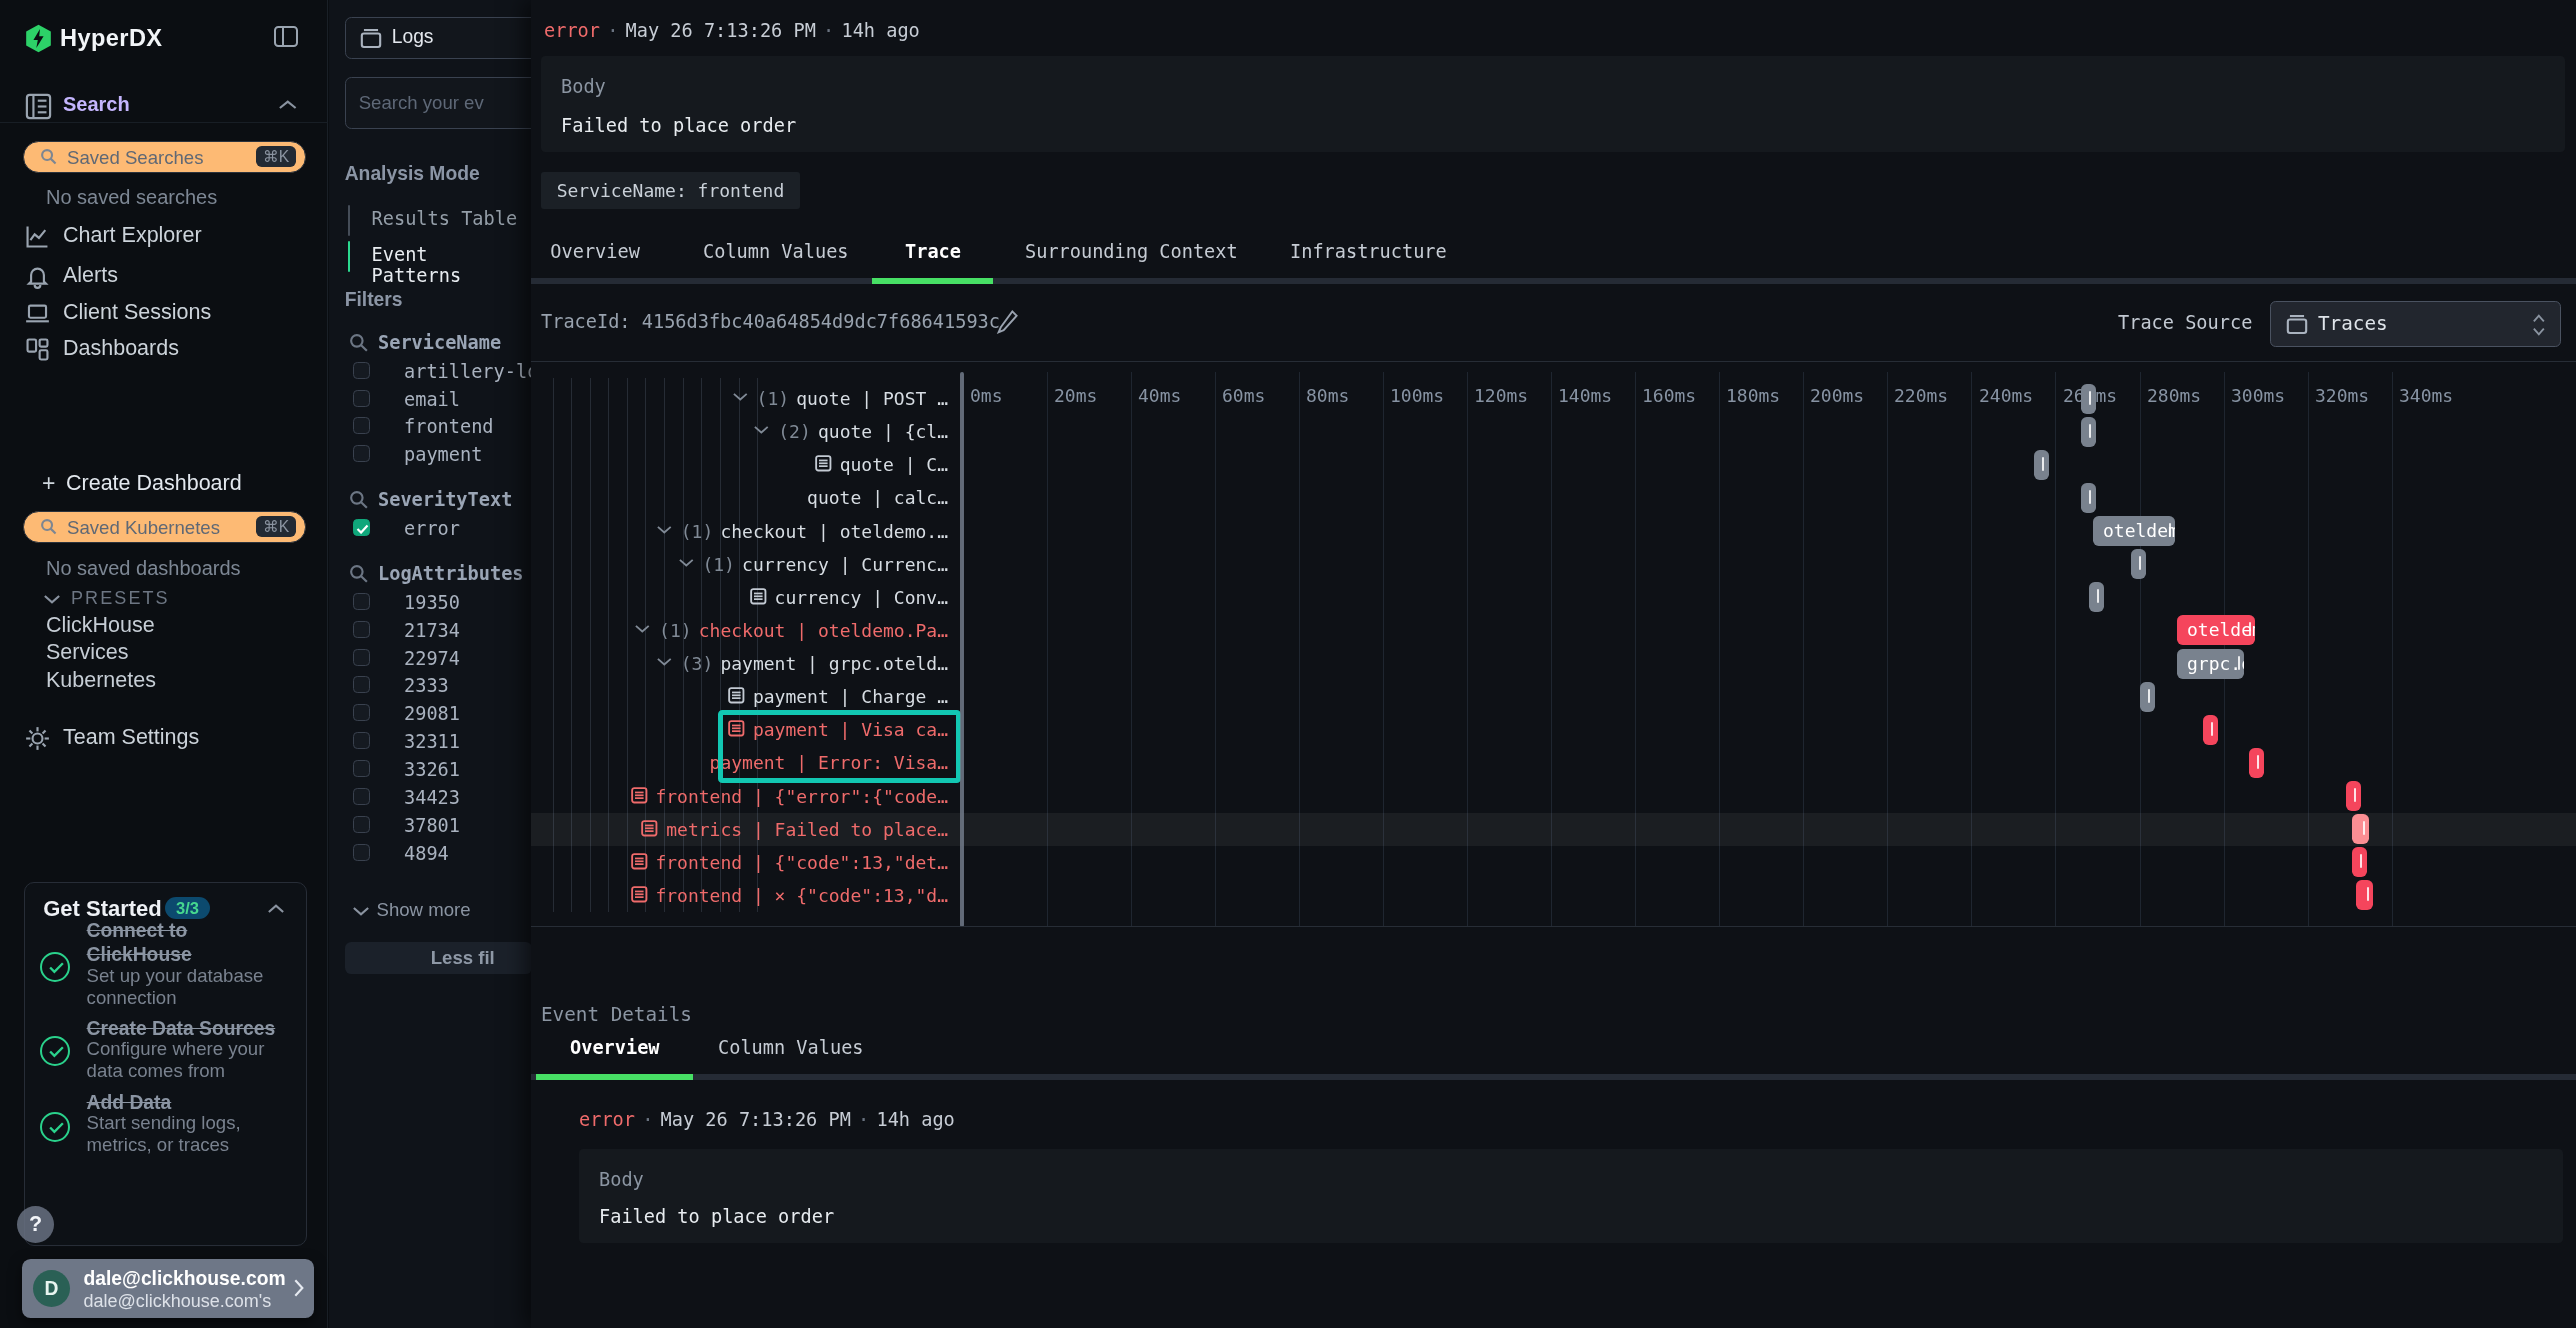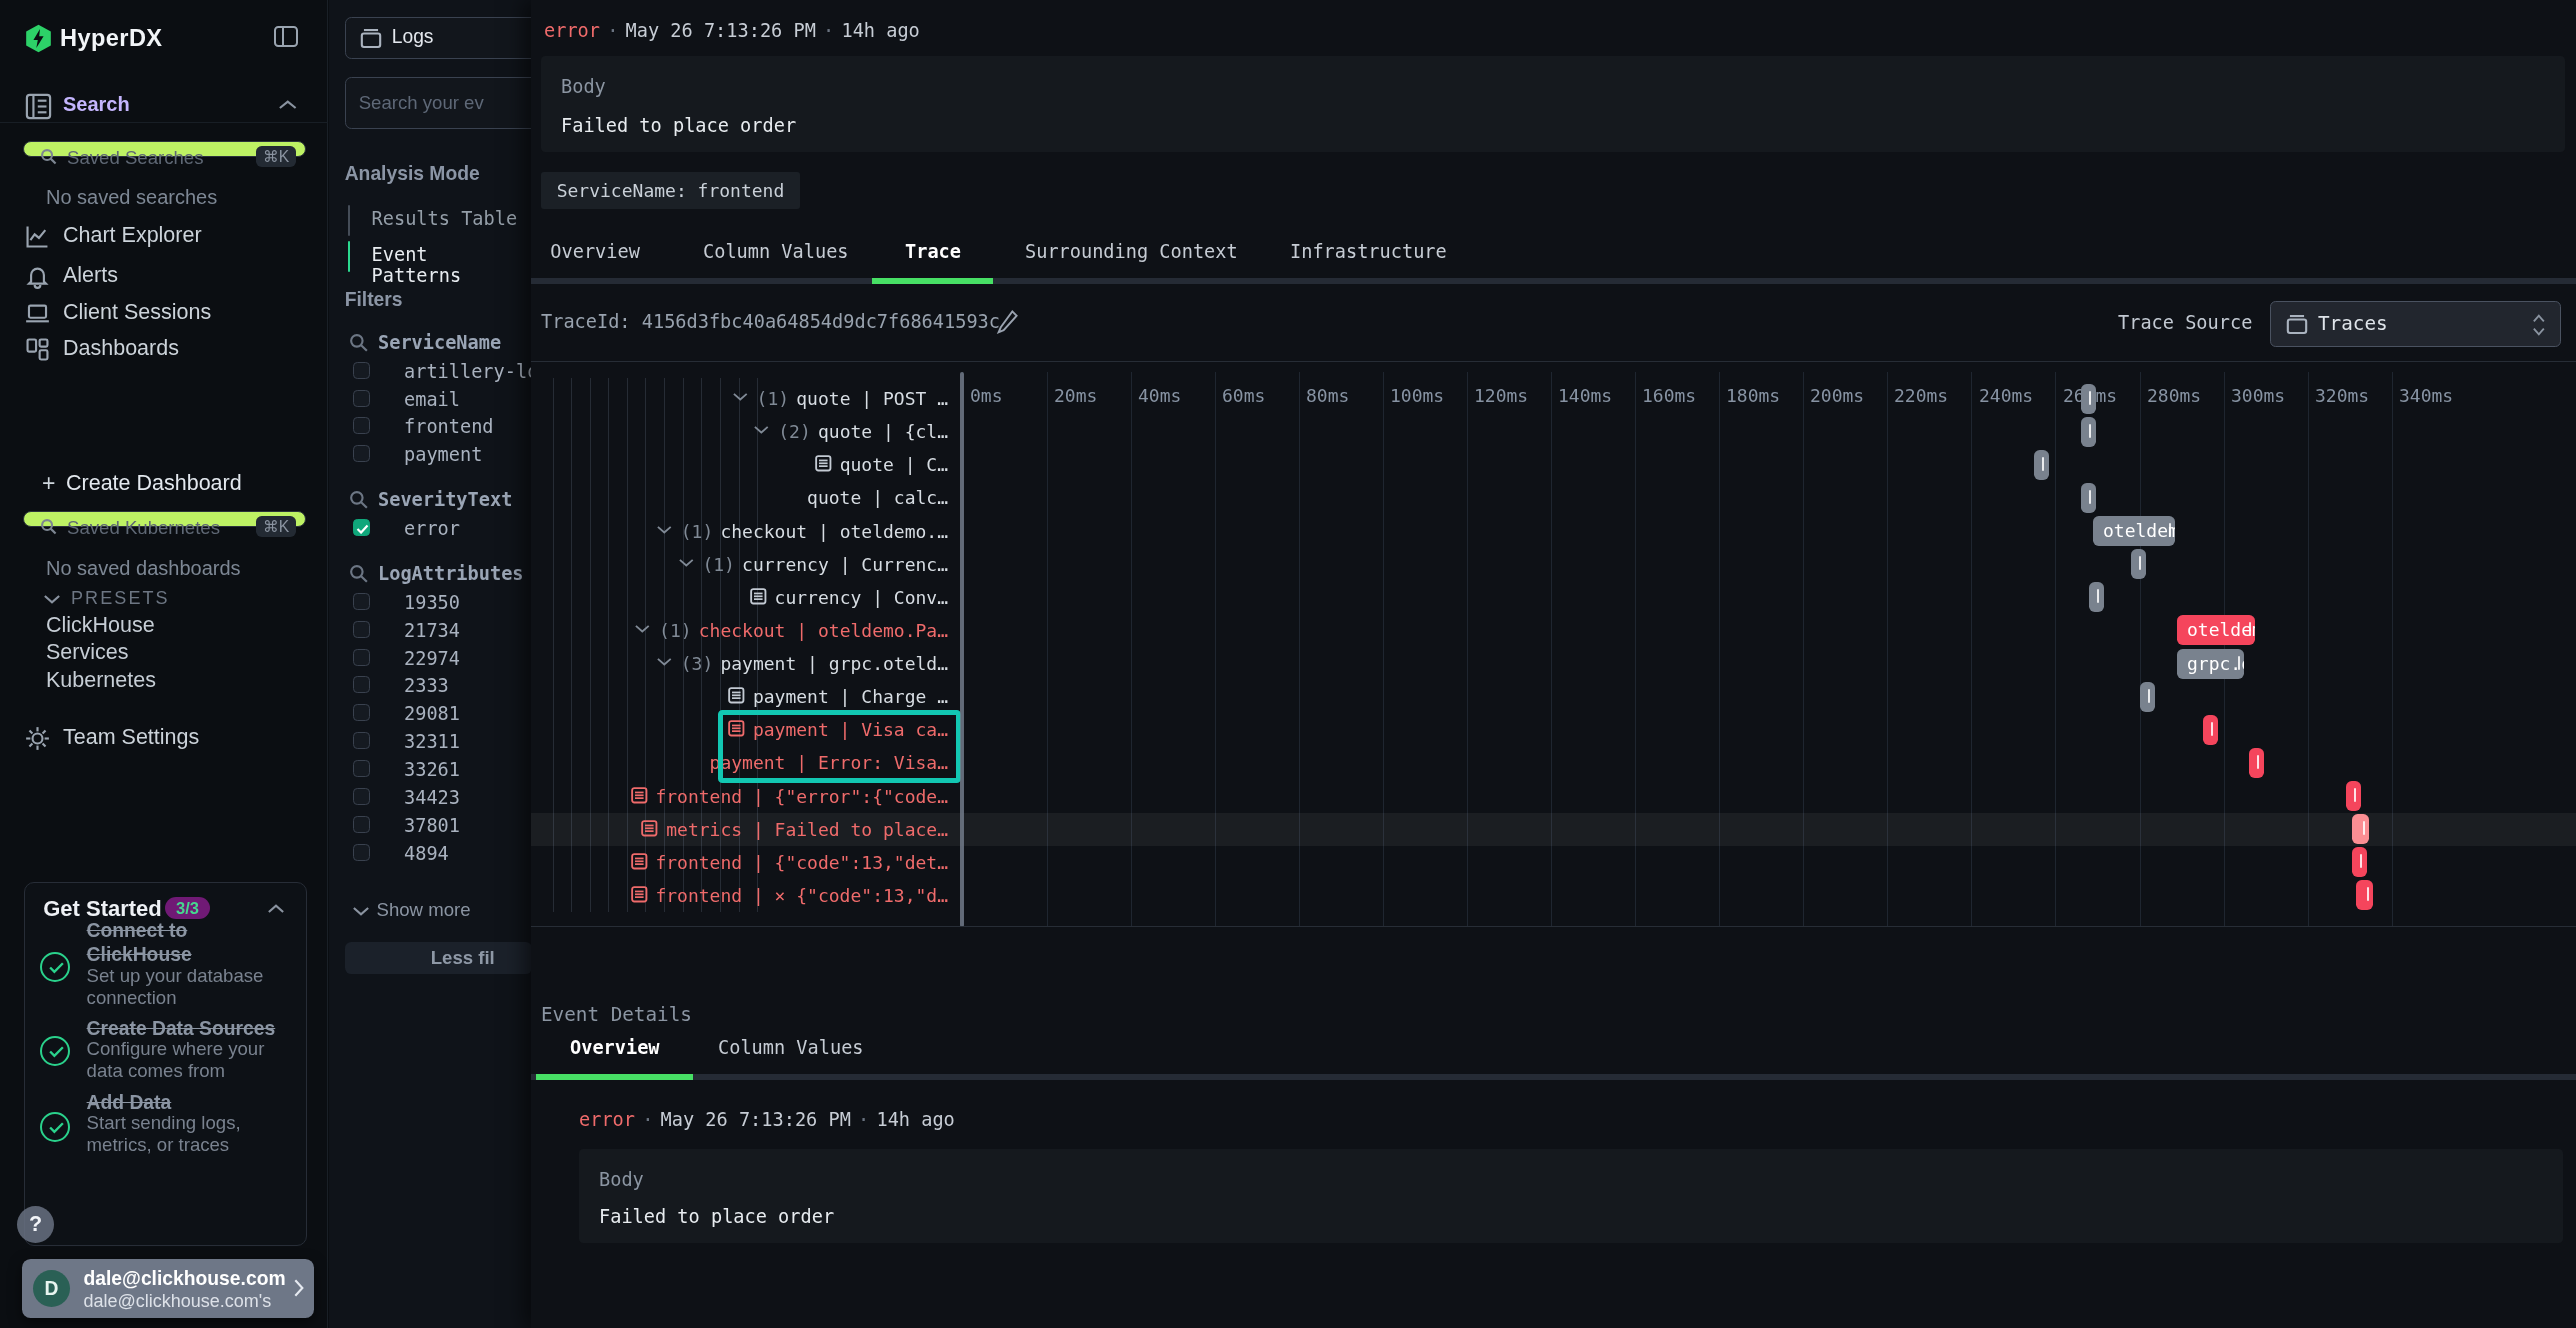--- a/index.html
+++ b/index.html
@@ -11,38 +11,38 @@
   
   #sidebar { position:absolute; left:0; top:0; width:328px; height:1328px; background:#0b0e12; border-right:1.4px solid #1a2027; }
   .sb-logo-row { position:absolute; left:0; top:18.6px; width:328px; height:40px; }
   .hexlogo { position:absolute; left:23.6px; top:5.7px; width:29px; height:29px; }
   .brand { position:absolute; left:60px; top:6.4px; font-size:23.6px; font-weight:bold; color:#f2f5f8; letter-spacing:0.4px; }
   .panel-toggle { position:absolute; right:30px; top:7.2px; width:24px; height:21.5px; border:2.1px solid #9aa4b0; border-radius:4.3px; }
   .panel-toggle::after { content:""; position:absolute; left:5.7px; top:0; width:2.1px; height:100%; background:#9aa4b0; }
   .sb-search-head { position:absolute; left:0; top:92px; width:328px; height:30px; }
   .sb-search-head .lbl { position:absolute; left:63px; top:1.4px; font-size:20px; font-weight:bold; color:#c4b5fd; }
   .sb-div { position:absolute; left:0; top:122px; width:328px; height:1.4px; background:#181e25; }
-  .pill { position:absolute; left:23px; width:283px; height:16px; background:#bef264; border:1.4px solid #2b323c; border-radius:15.7px; }
+  .pill { position:absolute; left:23px; width:283px; height:32px; background:#fdba74; border:1.4px solid #2b323c; border-radius:15.7px; }
   .pill .mag { position:absolute; left:15.7px; top:6.4px; }
   .pill .ph { position:absolute; left:43px; top:5px; font-size:18.6px; color:#5f6875; }
   .pill .kbd { position:absolute; right:8.6px; top:4.3px; padding:0.7px 7.2px; background:#232a33; border-radius:5.7px; font-size:15.7px; color:#8a93a0; }
   .sb-note { position:absolute; left:46px; font-size:20px; color:#7d8794; }
   .sb-item { position:absolute; left:0; width:384px; height:34px; }
   .sb-item .ico { position:absolute; left:23.6px; top:4.3px; }
   .sb-item .lbl { position:absolute; left:63px; top:4.3px; font-size:21.5px; color:#ccd3da; }
   .chev { stroke:#8a93a0; stroke-width:3; fill:none; }
   .sb-create { position:absolute; left:0; top:467px; width:328px; height:31.5px; }
   .sb-create .plus { position:absolute; left:42px; top:2.9px; font-size:23px; color:#cfd6dd; }
   .sb-create .lbl { position:absolute; left:66px; top:4.3px; font-size:21.5px; color:#e3e8ee; }
   .sb-presets { position:absolute; left:42px; top:587px; width:272px; height:26px; }
   .sb-presets .lbl { position:absolute; left:29px; top:1.4px; font-size:18px; letter-spacing:2.1px; color:#6d7683; }
   .preset { position:absolute; left:46px; width:215px; height:29px; font-size:21.5px; color:#c6cdd5; }
   .gs-card { position:absolute; left:23.6px; top:882px; width:283px; height:364px; border:1.4px solid #272d37; border-radius:10px; background:#0d1116; }
   .gs-title { position:absolute; left:18.6px; top:13px; font-size:22px; font-weight:bold; color:#eef1f5; }
-  .gs-badge { position:absolute; left:140px; top:14.3px; padding:1.4px 11.4px; background:#701a75; border-radius:11.4px; font-size:16.5px; font-weight:bold; color:#46d88f; }
+  .gs-badge { position:absolute; left:140px; top:14.3px; padding:1.4px 11.4px; background:#0c4a6e; border-radius:11.4px; font-size:16.5px; font-weight:bold; color:#46d88f; }
   .gs-step { position:absolute; left:0; width:283px; }
   .gs-check { position:absolute; left:15.7px; width:30px; height:30px; border:2.1px solid #2ad28c; border-radius:50%; }
   .gs-check svg { position:absolute; left:5.7px; top:7.2px; }
   .gs-t { position:absolute; left:62px; font-size:19.3px; font-weight:bold; color:#8b95a3; text-decoration:line-through; line-height:23.6px; width:208px; }
   .gs-d { position:absolute; left:62px; font-size:18.6px; color:#79828f; line-height:21.5px; width:215px; }
   .help-fab { position:absolute; left:17px; top:1206px; width:37px; height:37px; border-radius:50%; background:rgba(104,113,129,.85); color:#f2f4f8; font-size:21.5px; font-weight:bold; text-align:center; line-height:37px; }
   .user-chip { position:absolute; left:21.5px; top:1259px; width:292px; height:59px; background:#6e7787; border-radius:8.6px; box-shadow:0 4.3px 13px rgba(0,0,0,.5); }
   .user-chip .av { position:absolute; left:11.4px; top:10.7px; width:37px; height:37px; border-radius:50%; background:#2a6055; color:#e8f4ef; font-size:19.3px; font-weight:bold; text-align:center; line-height:37px; }
   .user-chip .nm { position:absolute; left:62px; top:8.6px; font-size:19.3px; font-weight:bold; color:#ffffff; }
   .user-chip .org { position:absolute; left:62px; top:31.5px; font-size:18px; color:#dde1e8; }

